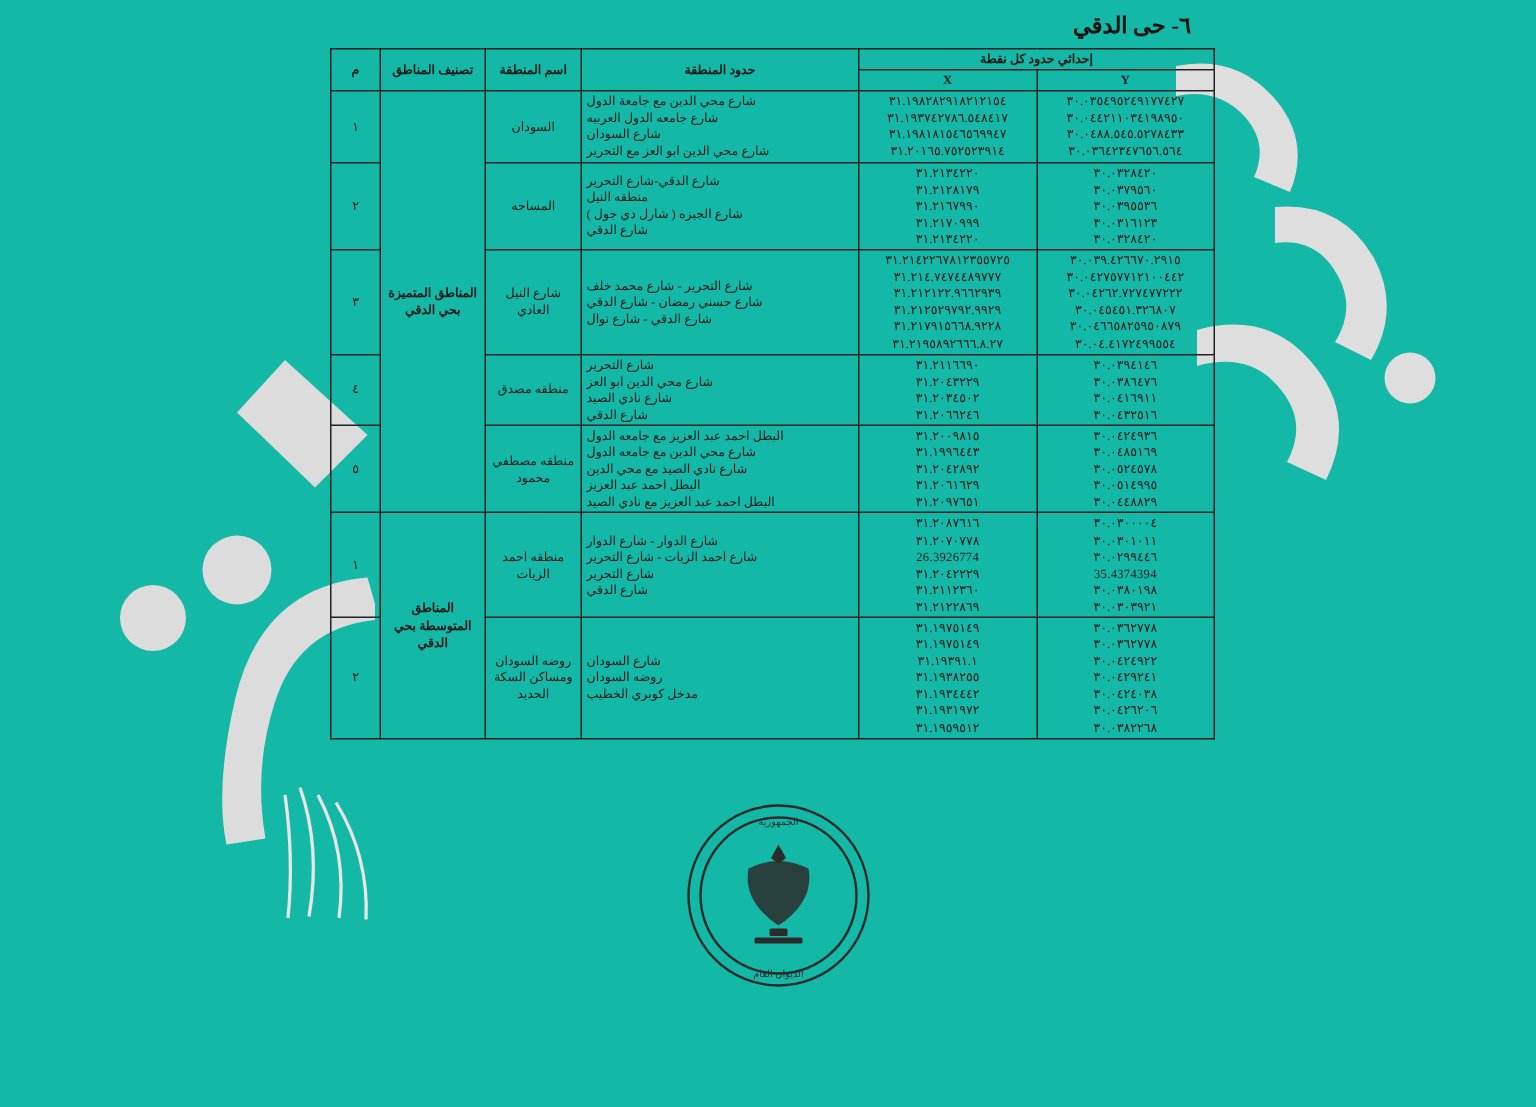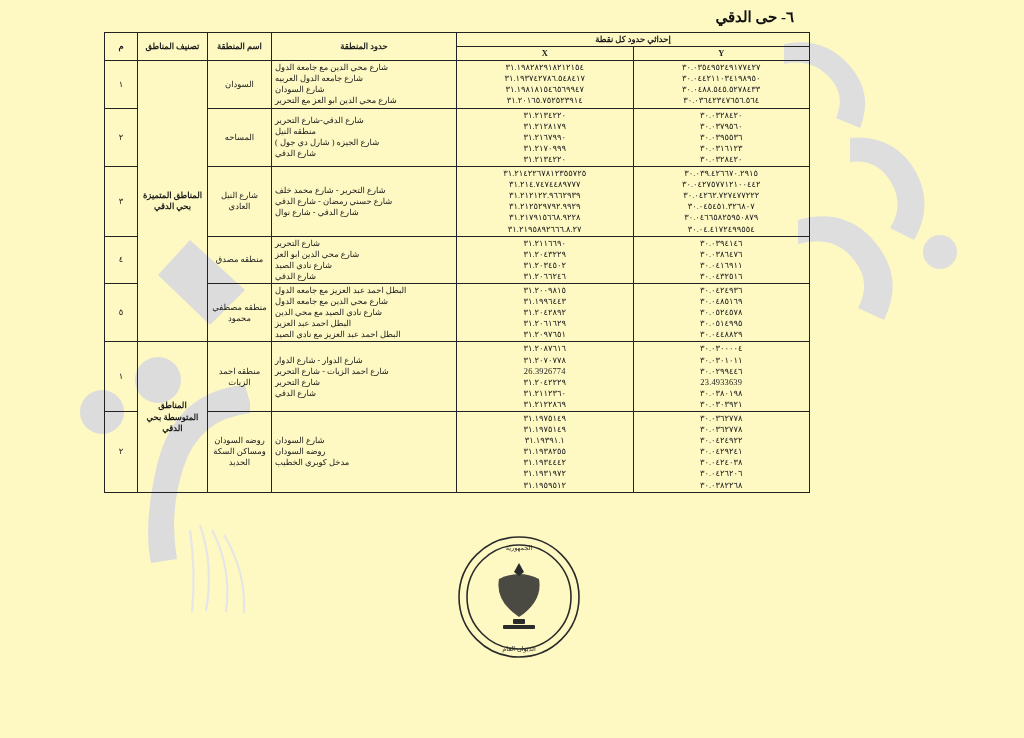--- a/index.html
+++ b/index.html
@@ -13,21 +13,21 @@
     position: relative;
     overflow: hidden;
     font-family: "Liberation Serif", "DejaVu Serif", serif;
     color: #1a1a1a;
   }
 
   
   #page {
     position: absolute;
     inset: 0;
-    background: #fef9c3;
+    background: #14b8a6;
     text-decoration: underline;
   }
 
   
   .watermark {
     position: absolute;
     pointer-events: none;
     opacity: 1;
   }
   #wm-left {
@@ -58,21 +58,21 @@
 
   
   #table-wrap {
     position: absolute;
     top: 32px;
     left: 220px;
     width: 590px;
   }
   table.coords {
     border-collapse: collapse;
-    width: 706px;
+    width: 590px;
     direction: rtl;
     table-layout: fixed;
     padding-left: 25px;
   }
   table.coords th,
   table.coords td {
     border: 1.1px solid #222;
     vertical-align: middle;
     padding: 1px 3px;
     font-size: 8.4px;
@@ -297,21 +297,21 @@
               <div class="bound-line">البطل احمد عبد العزيز مع نادي الصيد</div>
             </td>
             <td class="c-name">منطقه مصطفي محمود</td>
             <td class="c-num">٥</td>
           </tr>
           <tr>
             <td class="c-coord">
               <div class="coord-line">٣٠.٠٣٠٠٠٠٤</div>
               <div class="coord-line">٣٠.٠٣٠١٠١١</div>
               <div class="coord-line">٣٠.٠٢٩٩٤٤٦</div>
-              <div class="coord-line">23.4933639</div>
+              <div class="coord-line">35.4374394</div>
               <div class="coord-line">٣٠.٠٣٨٠١٩٨</div>
               <div class="coord-line">٣٠.٠٣٠٣٩٢١</div>
             </td>
             <td class="c-coord">
               <div class="coord-line">٣١.٢٠٨٧٦١٦</div>
               <div class="coord-line">٣١.٢٠٧٠٧٧٨</div>
               <div class="coord-line">26.3926774</div>
               <div class="coord-line">٣١.٢٠٤٢٢٢٩</div>
               <div class="coord-line">٣١.٢١١٢٣٦٠</div>
               <div class="coord-line">٣١.٢١٢٢٨٦٩</div>

